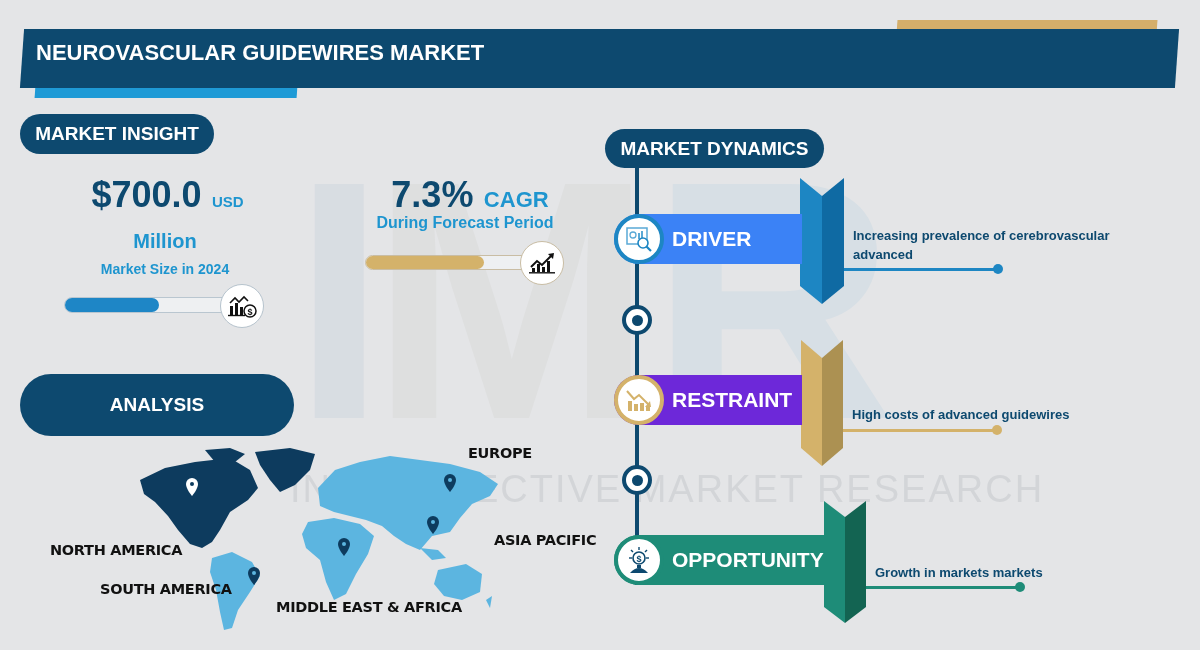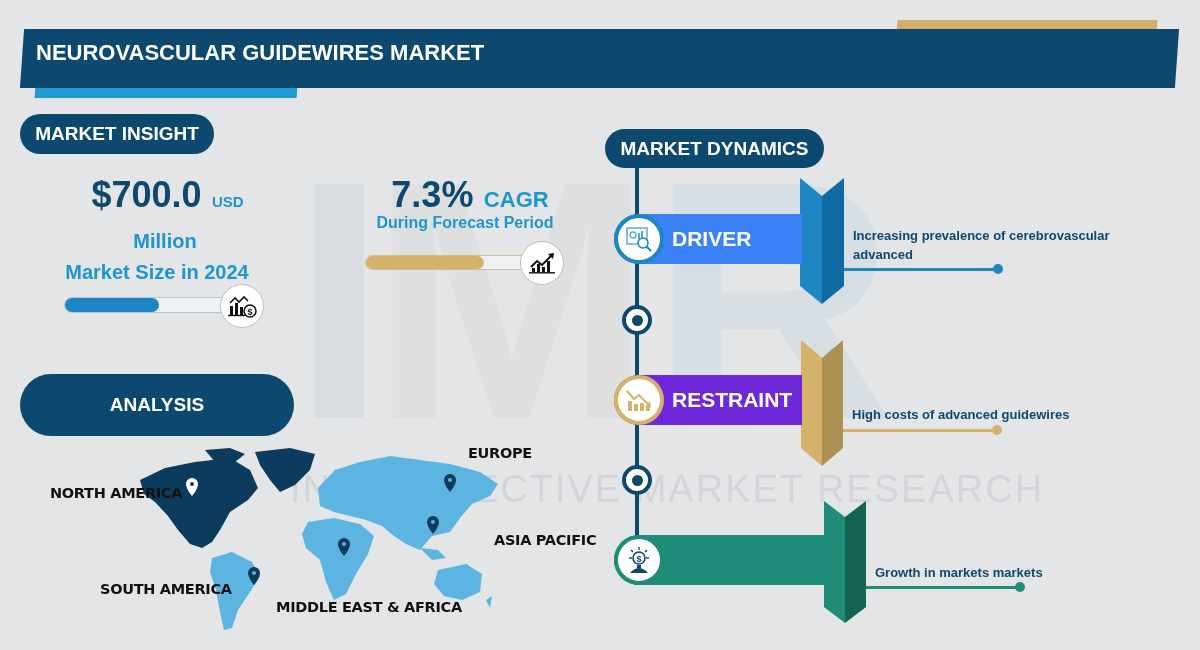--- a/index.html
+++ b/index.html
@@ -58,21 +58,21 @@
 <div class="abs hdr-main"></div>
 <div class="abs hdr-title">NEUROVASCULAR GUIDEWIRES MARKET</div>
 
 <div class="abs pill insight-pill">MARKET INSIGHT</div>
 
 <div class="abs" style="left:40px;top:174px;width:255px;text-align:center;">
   <span class="val-big">$700.0</span>
   <span class="val-unit" style="margin-left:6px;">USD</span>
 </div>
 <div class="abs sub-blue" style="left:40px;top:230px;width:250px;font-size:20px;">Million</div>
-<div class="abs sub-blue" style="left:32px;top:261px;width:250px;font-size:20px;">Market Size in 2024</div>
+<div class="abs sub-blue" style="left:40px;top:261px;width:250px;font-size:14px;">Market Size in 2024</div>
 
 <div class="abs bar-track" style="left:64px;top:297px;width:170px;height:16px;">
   <div class="bar-fill" style="width:56%;background:#1e86c6;"></div>
 </div>
 <div class="abs icon-circle" style="left:220px;top:284px;width:44px;height:44px;">
   <svg width="30" height="26" viewBox="0 0 30 26">
     <polyline points="3,10 8,5 12,9 17,4 21,8" fill="none" stroke="#111" stroke-width="1.6"></polyline>
     <rect x="3" y="13" width="3" height="9" fill="#111"></rect>
     <rect x="8" y="10" width="3" height="12" fill="#111"></rect>
     <rect x="13" y="14" width="3" height="8" fill="#111"></rect>
@@ -139,21 +139,21 @@
   <g transform="translate(313,84)">
     <path d="M0,-8 a6,6 0 0 1 6,6 c0,5 -6,12 -6,12 c0,0 -6,-7 -6,-12 a6,6 0 0 1 6,-6 z" fill="#0d3b5e"></path>
     <circle cx="0" cy="-2" r="2" fill="#5cb5e0"></circle>
   </g>
   <g transform="translate(224,106)">
     <path d="M0,-8 a6,6 0 0 1 6,6 c0,5 -6,12 -6,12 c0,0 -6,-7 -6,-12 a6,6 0 0 1 6,-6 z" fill="#0d3b5e"></path>
     <circle cx="0" cy="-2" r="2" fill="#5cb5e0"></circle>
   </g>
 </svg>
 
-<div class="region-label" style="left:50px;top:485px;">NORTH AMERICA</div>
+<div class="region-label" style="left:50px;top:542px;">NORTH AMERICA</div>
 <div class="region-label" style="left:100px;top:581px;">SOUTH AMERICA</div>
 <div class="region-label" style="left:468px;top:445px;">EUROPE</div>
 <div class="region-label" style="left:466px;top:532px;margin-left:28px;">ASIA PACIFIC</div>
 <div class="region-label" style="left:276px;top:599px;">MIDDLE EAST &amp; AFRICA</div>
 
 <div class="abs vline"></div>
 <div class="abs pill dyn-pill">MARKET DYNAMICS</div>
 
 <div class="abs node" style="left:622px;top:305px;">
     <div class="node-dot"></div>
@@ -215,16 +215,17 @@
       <text x="15" y="16.5" font-size="9" font-weight="700" text-anchor="middle" fill="#0d496f" font-family="Liberation Sans, sans-serif">$</text>
       <line x1="15" y1="2" x2="15" y2="5" stroke="#0d496f" stroke-width="1.4"></line>
       <line x1="5" y1="13" x2="8" y2="13" stroke="#0d496f" stroke-width="1.4"></line>
       <line x1="22" y1="13" x2="25" y2="13" stroke="#0d496f" stroke-width="1.4"></line>
       <line x1="7" y1="5" x2="9" y2="7" stroke="#0d496f" stroke-width="1.4"></line>
       <line x1="23" y1="5" x2="21" y2="7" stroke="#0d496f" stroke-width="1.4"></line>
       <path d="M6,28 Q15,18 24,28" fill="#0d496f"></path>
       <rect x="13" y="20" width="4" height="3" fill="#0d496f"></rect>
     </svg>
   </div>
+  <span>OPPORTUNITY</span>
 </div>
 <div class="desc" style="left:875px;top:563px;width:300px;">Growth in markets markets</div>
 <div class="conn" style="left:866px;top:586px;width:152px;background:#1e8c78;"></div>
 <div class="conn-dot" style="left:1015px;top:582px;background:#1e8c78;"></div>
 
 </body></html>

